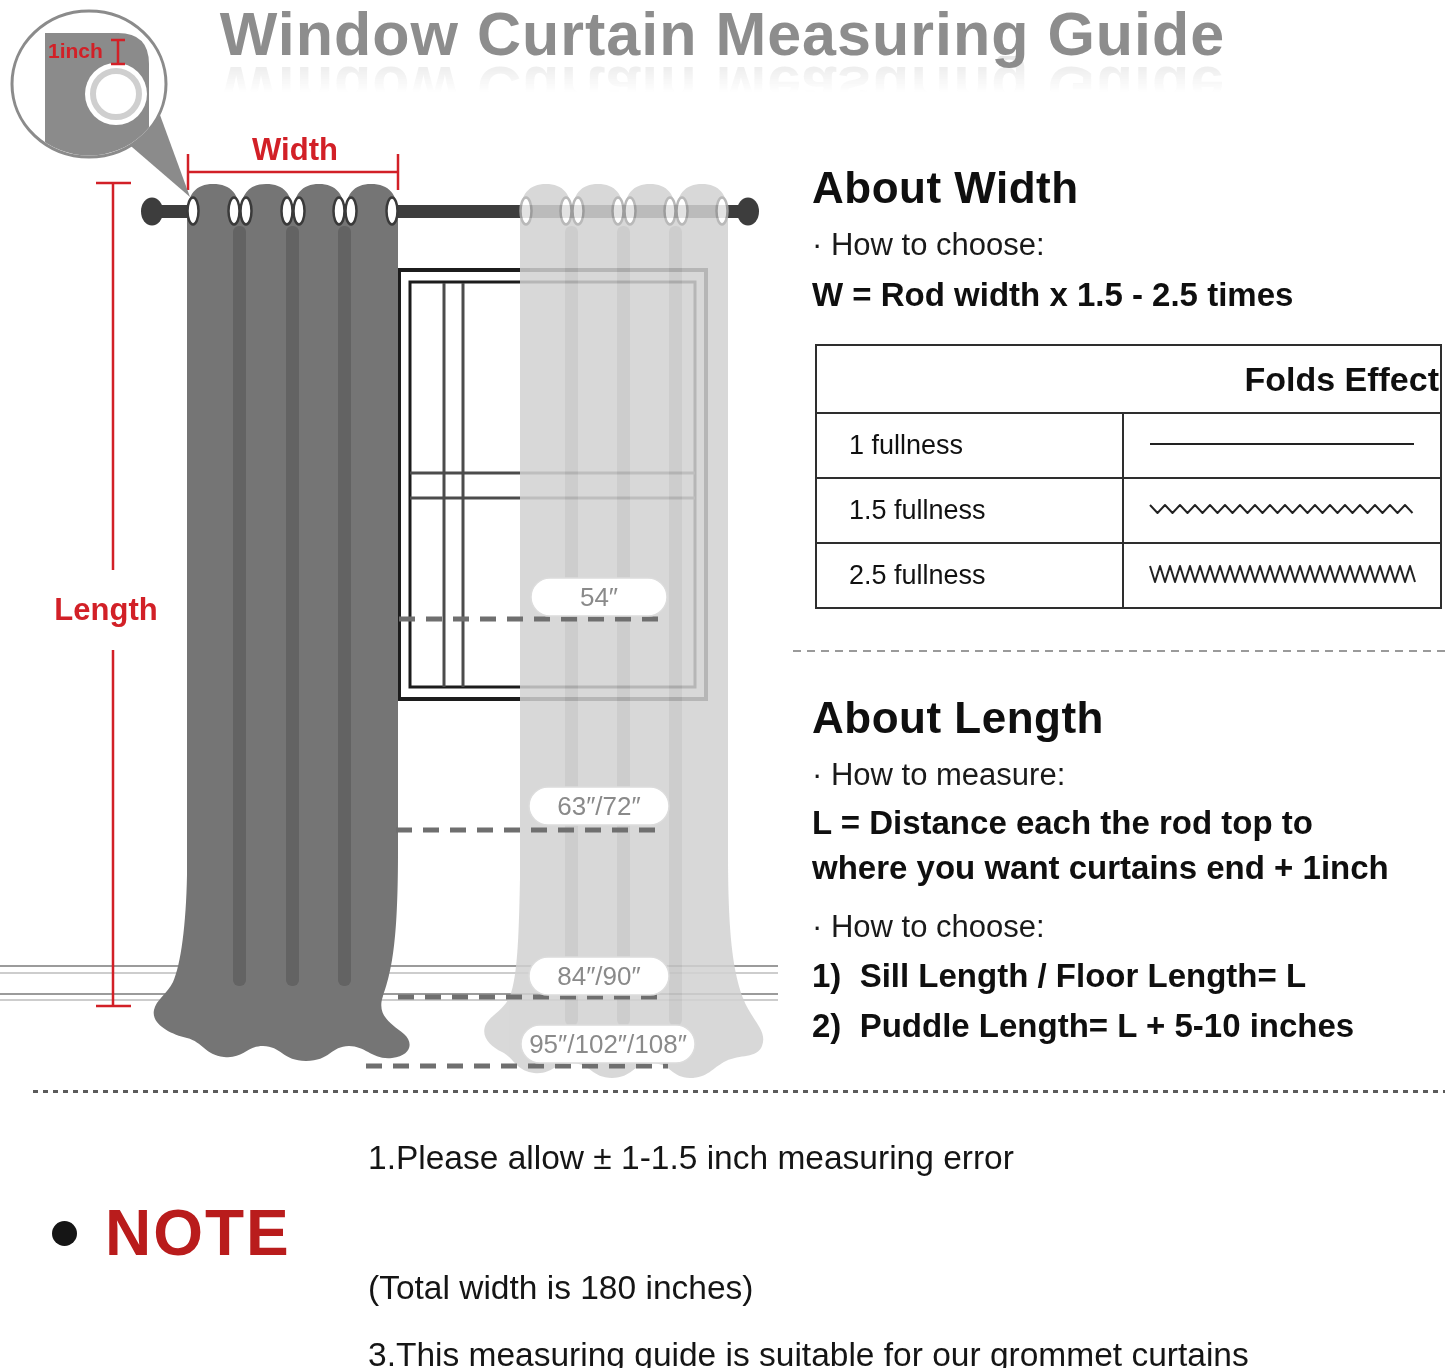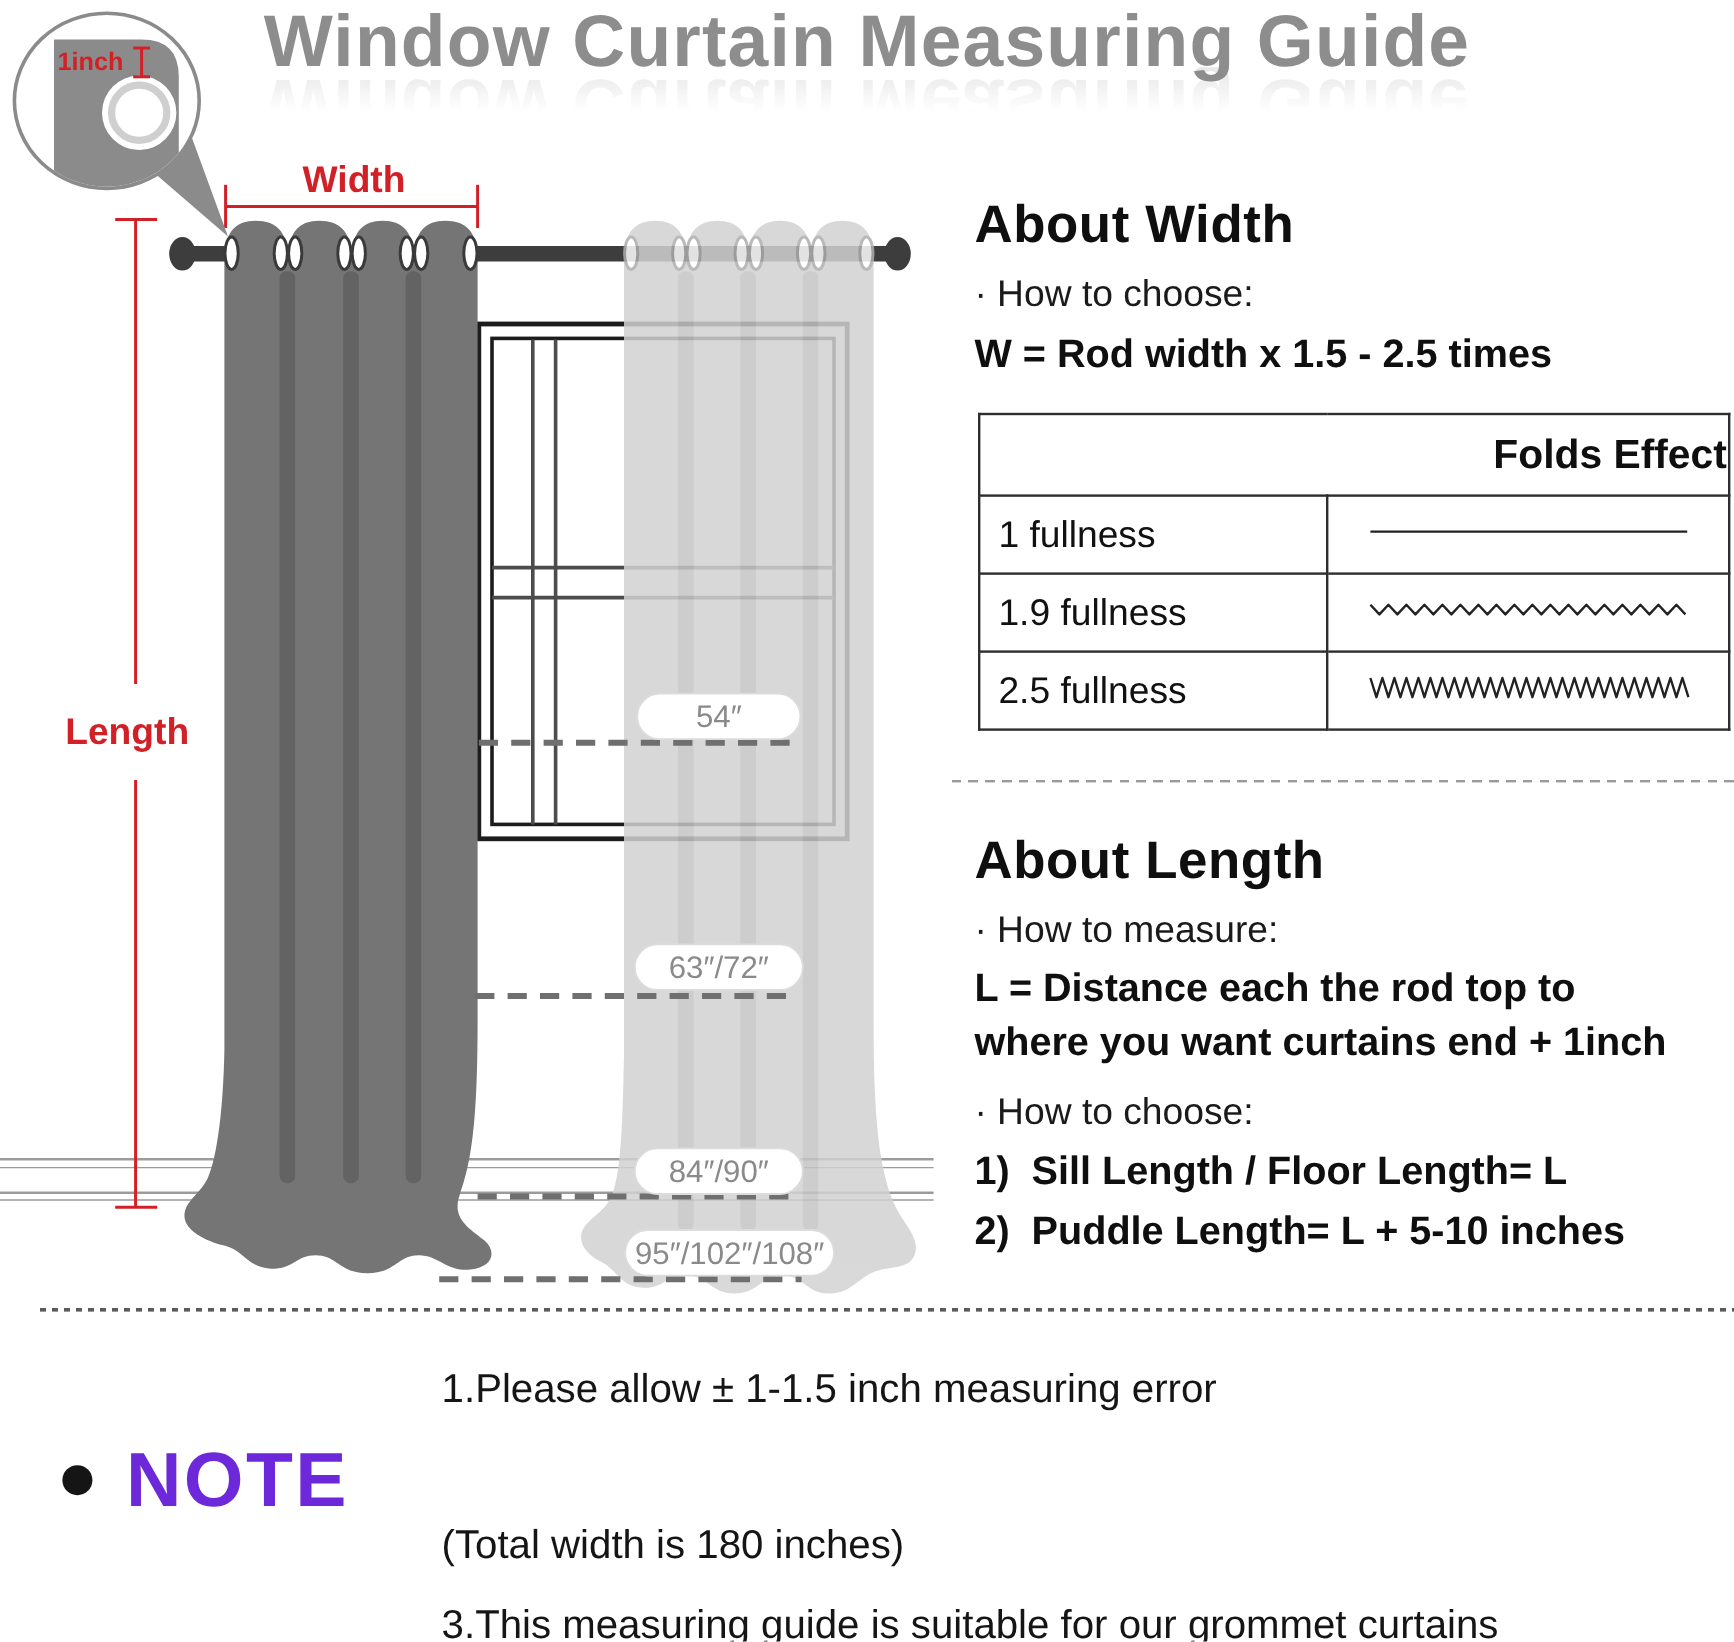--- a/index.html
+++ b/index.html
@@ -25,33 +25,33 @@
   .sec-formula{font-size:33px;font-weight:600;color:#0f0f0f;margin:10px 0 0 0;line-height:1.36;}
   .about-width{position:absolute;left:812px;top:163px;width:640px;}
   .about-length{position:absolute;left:812px;top:693px;width:650px;}
   .opt-line{font-size:33px;font-weight:600;color:#0f0f0f;margin:12px 0 0 0;white-space:pre-wrap;}
 
   
   .folds-table{position:absolute;left:815px;top:344px;width:627px;border-collapse:collapse;}
   .folds-table td,.folds-table th{border:2.5px solid #2e2e2e;}
   .folds-table th{height:64px;font-size:34px;font-weight:600;color:#0f0f0f;text-align:right;}
   .folds-table td{height:61px;}
-  .cell-label{width:272px;font-size:31px;font-weight:400;color:#111;padding-left:15px;}
+  .cell-label{width:272px;font-size:27px;font-weight:400;color:#111;padding-left:32px;}
   .cell-effect{text-align:center;vertical-align:middle;}
 
   
   .divider-right{position:absolute;left:793px;top:650px;width:652px;height:2px;
       background:repeating-linear-gradient(90deg,#9a9a9a 0 8px,transparent 8px 14px);}
   .divider-bottom{position:absolute;left:33px;top:1090px;width:1412px;height:2.5px;
       background:repeating-linear-gradient(90deg,#5a5a5a 0 5px,transparent 5px 10px);}
 
   
   .note-heading{position:absolute;left:52px;top:1196px;display:flex;align-items:center;gap:28px;}
   .note-bullet{width:25px;height:25px;border-radius:50%;background:#151515;}
-  .note-word{font-size:64px;font-weight:800;letter-spacing:2px;color:#6d28d9;}
+  .note-word{font-size:64px;font-weight:800;letter-spacing:2px;color:#b91c1c;}
   .note-items{position:absolute;left:368px;top:1136px;width:1080px;}
   .note-item{font-size:33.5px;font-weight:400;color:#151515;margin:0;line-height:1.32;}
   .note-item.second{margin-top:42px;}
   .note-item.third{margin-top:22px;}
 </style>
 </head>
 <body>
 
 <div class="stage">
 
@@ -241,21 +241,21 @@
     </tr>
     <tr>
       <td class="cell-label">1 fullness</td>
       <td class="cell-effect">
         <svg width="280" height="22">
           <line x1="8" y1="11" x2="272" y2="11" stroke="#222" stroke-width="2"></line>
         </svg>
       </td>
     </tr>
     <tr>
-      <td class="cell-label">1.9 fullness</td>
+      <td class="cell-label">1.5 fullness</td>
       <td class="cell-effect">
         <svg width="280" height="22">
           <polyline fill="none" stroke="#222" stroke-width="2" stroke-linejoin="round" points="8,7 15.5,15 23,7 30.5,15 38,7 45.5,15 53,7 60.5,15 68,7 75.5,15 83,7 90.5,15 98,7 105.5,15 113,7 120.5,15 128,7 135.5,15 143,7 150.5,15 158,7 165.5,15 173,7 180.5,15 188,7 195.5,15 203,7 210.5,15 218,7 225.5,15 233,7 240.5,15 248,7 255.5,15 263,7 270.5,15"></polyline>
         </svg>
       </td>
     </tr>
     <tr>
       <td class="cell-label">2.5 fullness</td>
       <td class="cell-effect">
         <svg width="280" height="24">

